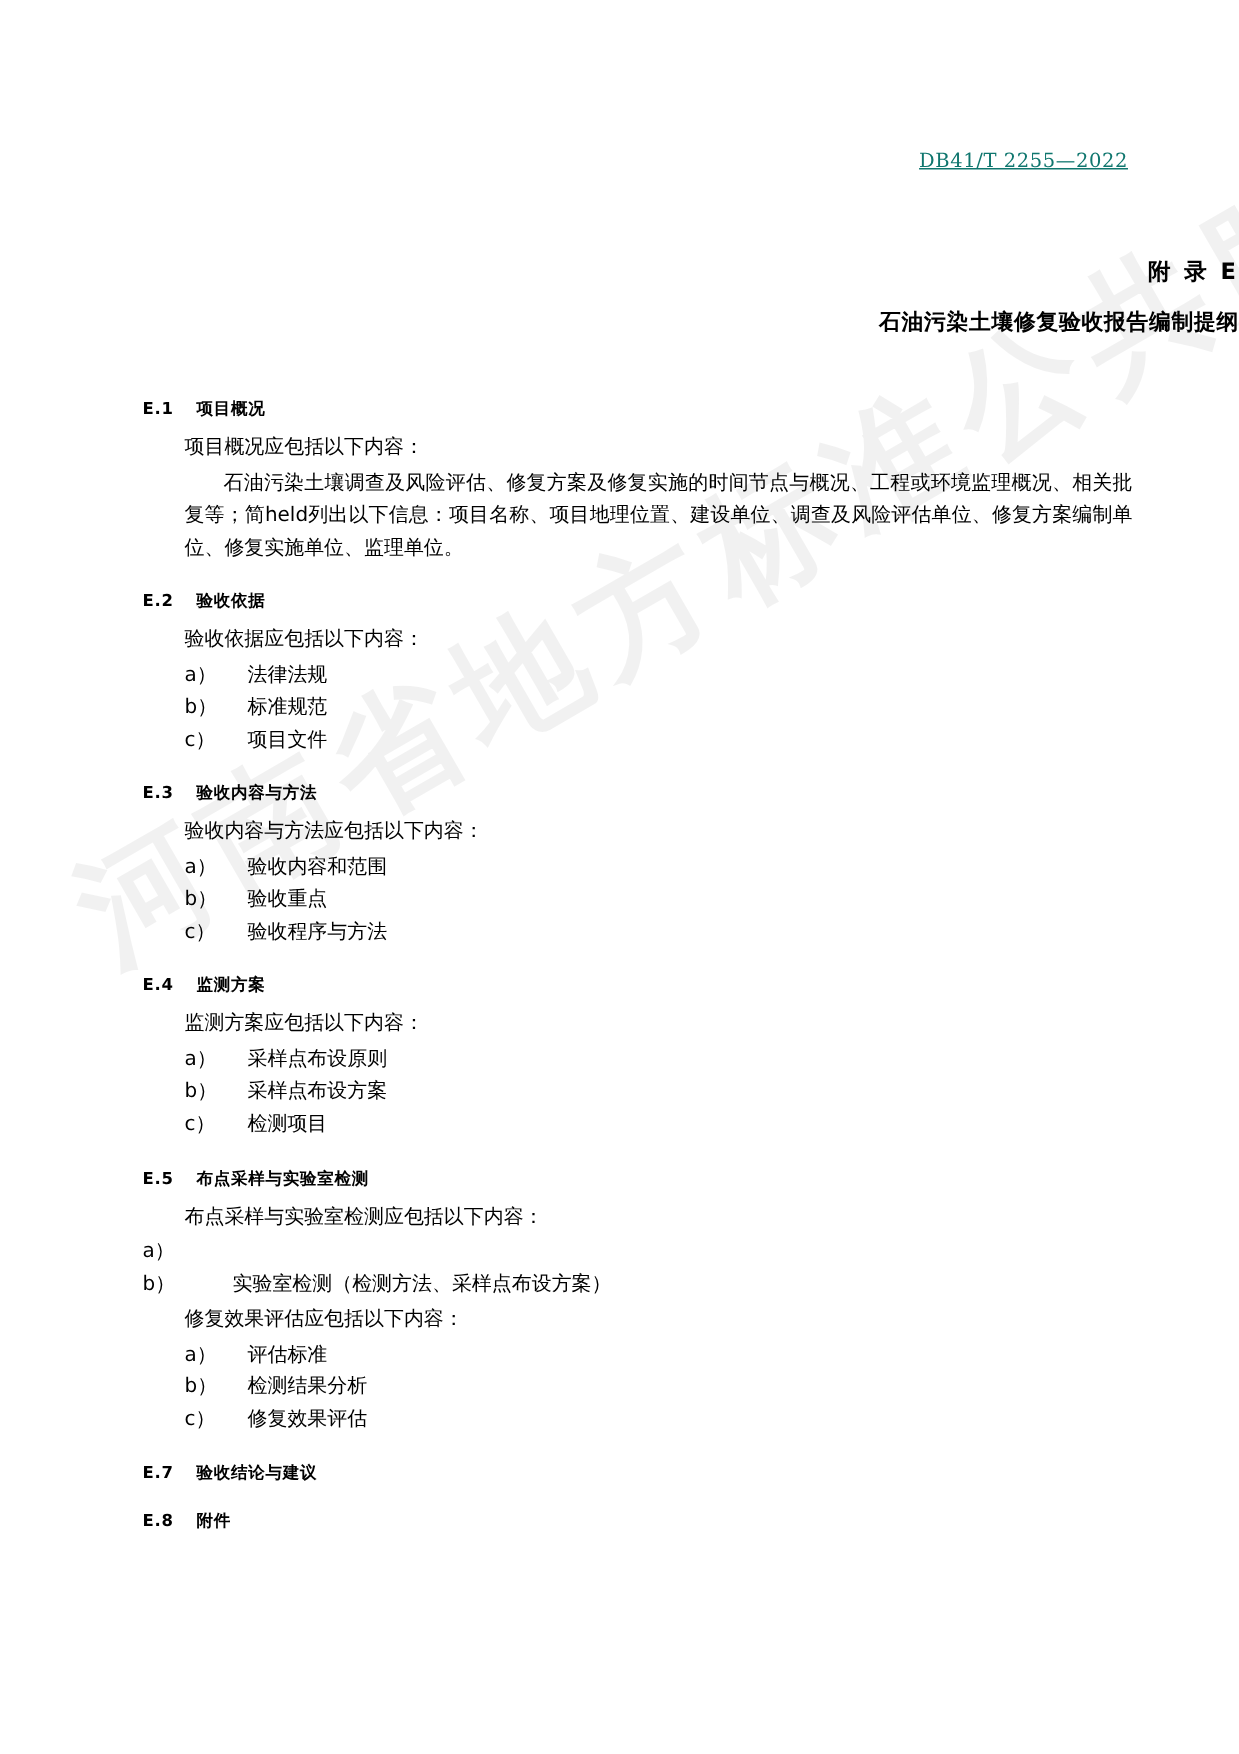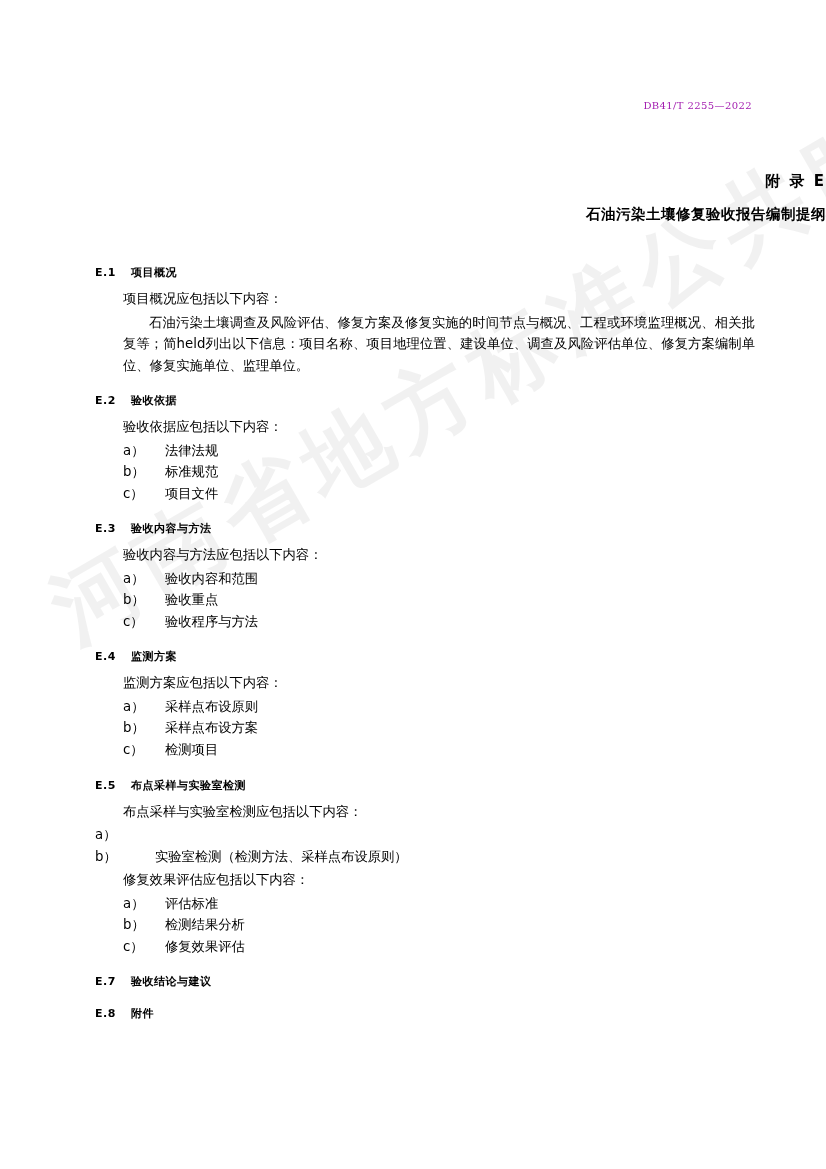--- a/index.html
+++ b/index.html
@@ -49,23 +49,24 @@
     position: relative;
     z-index: 2;
   }
 
   
   .header {
     position: absolute;
     right: 74px;
     top: 100px;
     font-family: "DejaVu Serif", "Liberation Serif", serif;
-    font-size: 10px;
+    font-size: 13px;
     letter-spacing: 0.4px;
-    color: #a21caf;
+    color: #0f766e;
+    text-decoration: underline;
   }
 
   
   .title-block {
     position: absolute;
     left: 0;
     right: 0;
     top: 172px;
     text-align: right;
   }
@@ -227,21 +228,21 @@
         </div>
         <div class="sec">
           <div class="sec-head"><span class="num">E.5</span><span>布点采样与实验室检测</span></div>
           <p class="para">布点采样与实验室检测应包括以下内容：</p>
           <ul class="list">
             <li class="flat">
               <span class="marker">a）</span>
             </li>
             <li class="flat">
               <span class="marker">b）</span>
-              <span>实验室检测（检测方法、采样点布设原则）</span>
+              <span>实验室检测（检测方法、采样点布设方案）</span>
             </li>
           </ul>
         </div>
         <div class="sec">
           <p class="para">修复效果评估应包括以下内容：</p>
           <ul class="list">
             <li class="">
               <span class="marker">a）</span>
               <span>评估标准</span>
             </li>

